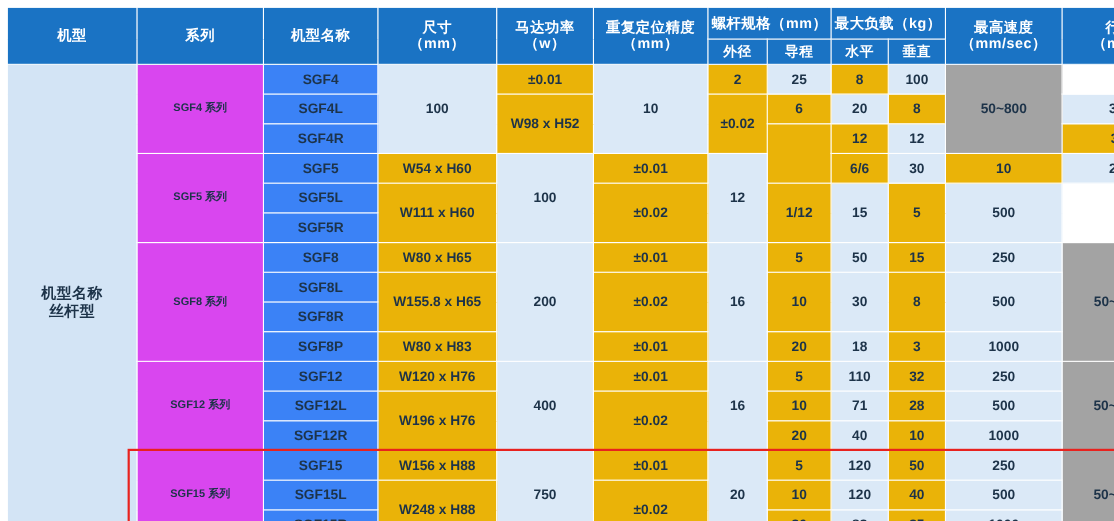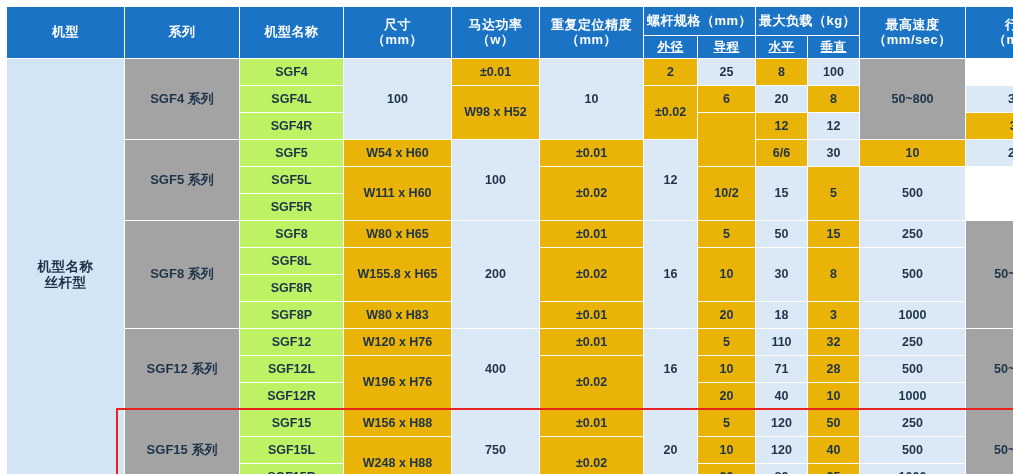--- a/index.html
+++ b/index.html
@@ -38,36 +38,35 @@
     background: #1a73c4;
     color: #ffffff;
     font-weight: bold;
     font-size: 13px;
     letter-spacing: 0.5px;
     height: 28px;
   }
   thead th.sub {
     font-size: 12.5px;
     height: 22px;
-    text-decoration: underline;
   }
   thead th.tall {
     height: 50px;
   }
   tbody td {
     height: 26px;
     font-size: 12.5px;
     font-weight: bold;
     color: #1d3349;
   }
   tbody td.shadeA { background: #eab308; }
   tbody td.shadeB { background: #dbe9f7; }
   tbody td.shadeC { background: #a3a3a3; }
-  tbody td.family { background: #a3a3a3; font-size: 13px; }
-  tbody td.modelname { background: #bef264; }
+  tbody td.family { background: #d946ef; font-size: 10px; }
+  tbody td.modelname { background: #3b82f6; }
   tbody td.firstcol {
     background: #d3e4f5;
     font-size: 13.5px;
     letter-spacing: 0.5px;
   }
   .two-line { display: block; }
   .hl-box {
     position: absolute;
     border: 2px solid #e8221e;
     pointer-events: none;
@@ -172,21 +171,21 @@
           <td class="shadeA">6/6</td>
           <td class="shadeB">30</td>
           <td class="shadeA">10</td>
           <td class="shadeB">250</td>
           <td class="shadeC" rowspan="3">50~800</td>
         </tr>
         <tr>
           <td class="modelname">SGF5L</td>
           <td class="shadeA" rowspan="2">W111 x H60</td>
           <td class="shadeA" rowspan="2">±0.02</td>
-          <td class="shadeA" rowspan="2">10/2</td>
+          <td class="shadeA" rowspan="2">1/12</td>
           <td class="shadeB" rowspan="2">15</td>
           <td class="shadeA" rowspan="2">5</td>
           <td class="shadeB" rowspan="2">500</td>
         </tr>
         <tr>
           <td class="modelname">SGF5R</td>
         </tr>
         <tr>
           <td class="family" rowspan="4">SGF8 系列</td>
           <td class="modelname">SGF8</td>

